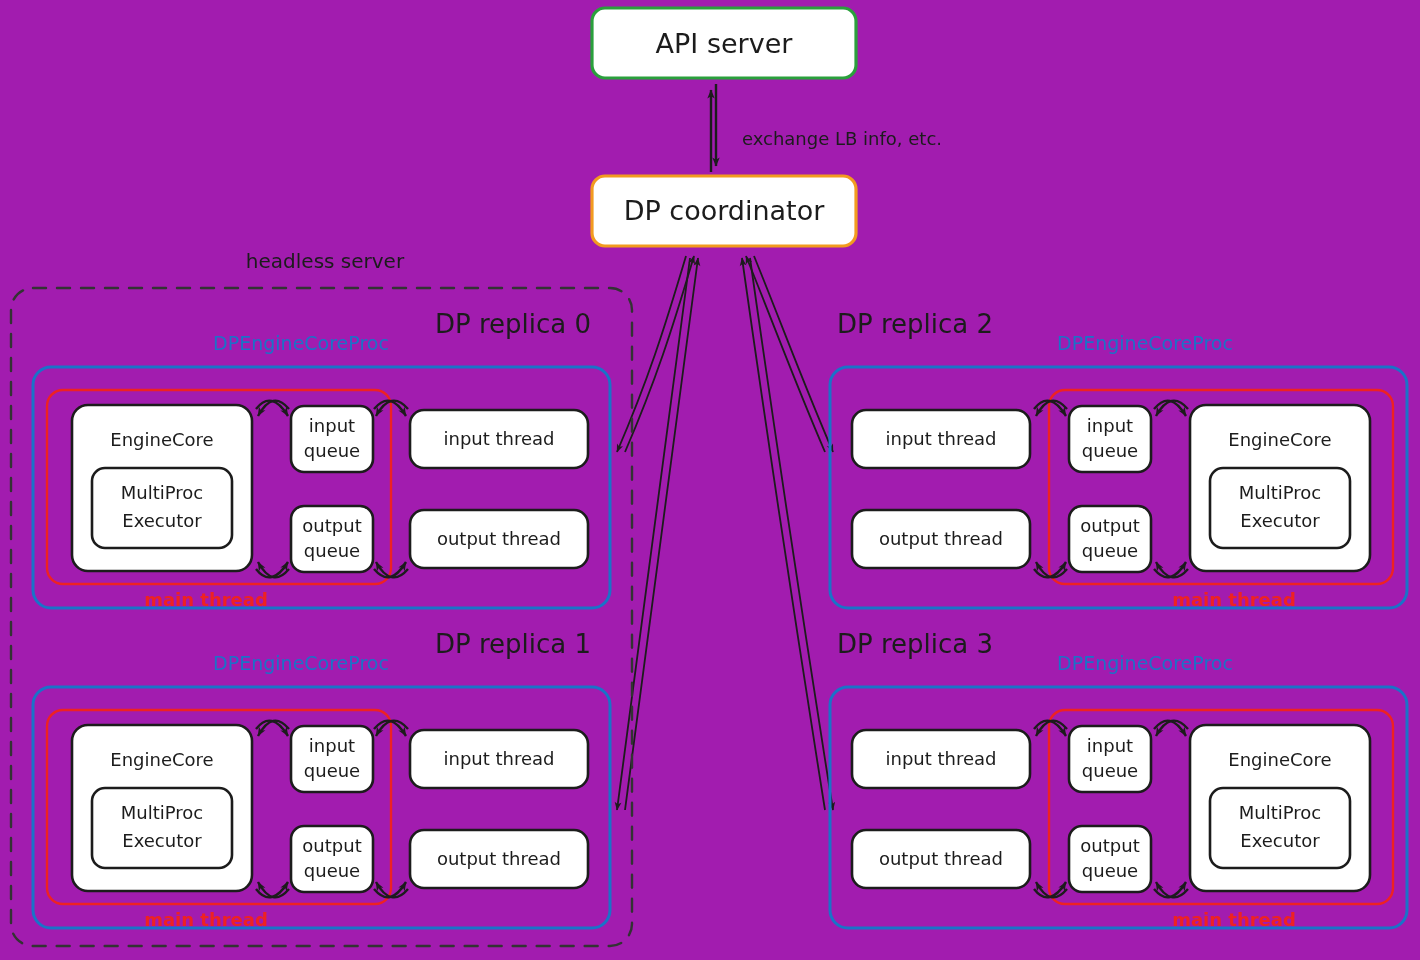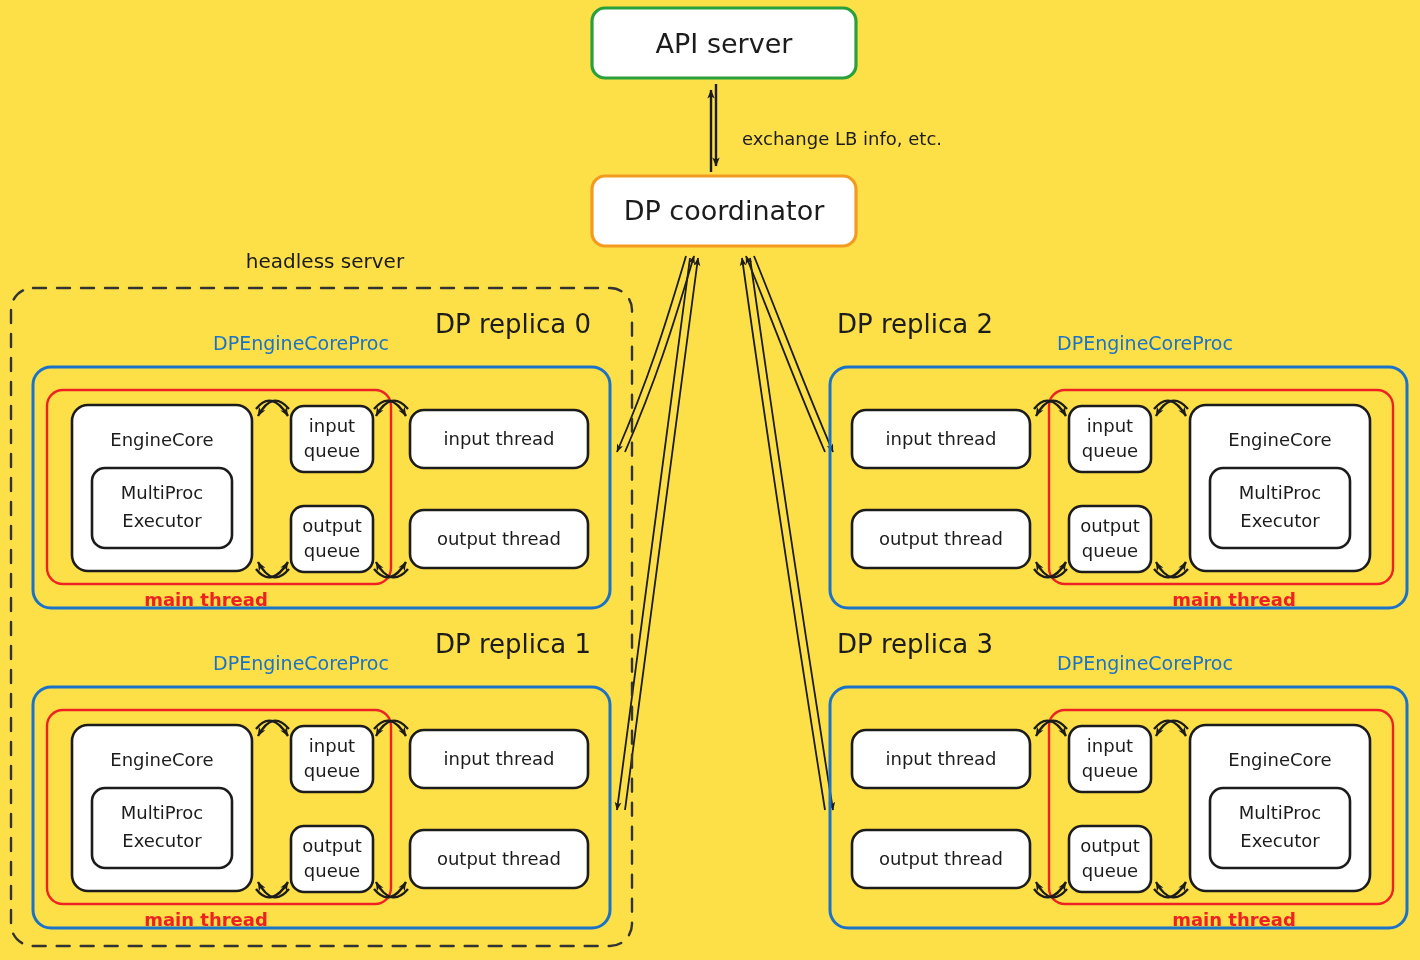--- a/index.html
+++ b/index.html
@@ -3,21 +3,21 @@
 <meta charset="utf-8">
 <style>
   * { box-sizing: border-box; }
   html, body {
     margin: 0; padding: 0;
     width: 1420px; height: 960px;
     background: #ffffff;
     font-family: "DejaVu Sans", sans-serif;
     overflow: hidden;
   }
-  #stage { position: relative; width: 1420px; height: 960px; background:#fde047; }
+  #stage { position: relative; width: 1420px; height: 960px; background:#a21caf; }
   svg#diagram { position:absolute; top:0; left:0; width:1420px; height:960px; }
 
   .node-label {
     font-family: "DejaVu Sans", sans-serif;
     fill: #1c1c1c;
     text-anchor: middle;
     dominant-baseline: middle;
   }
   .lbl-big  { font-size: 27px; }
   .lbl-med  { font-size: 20px; }

